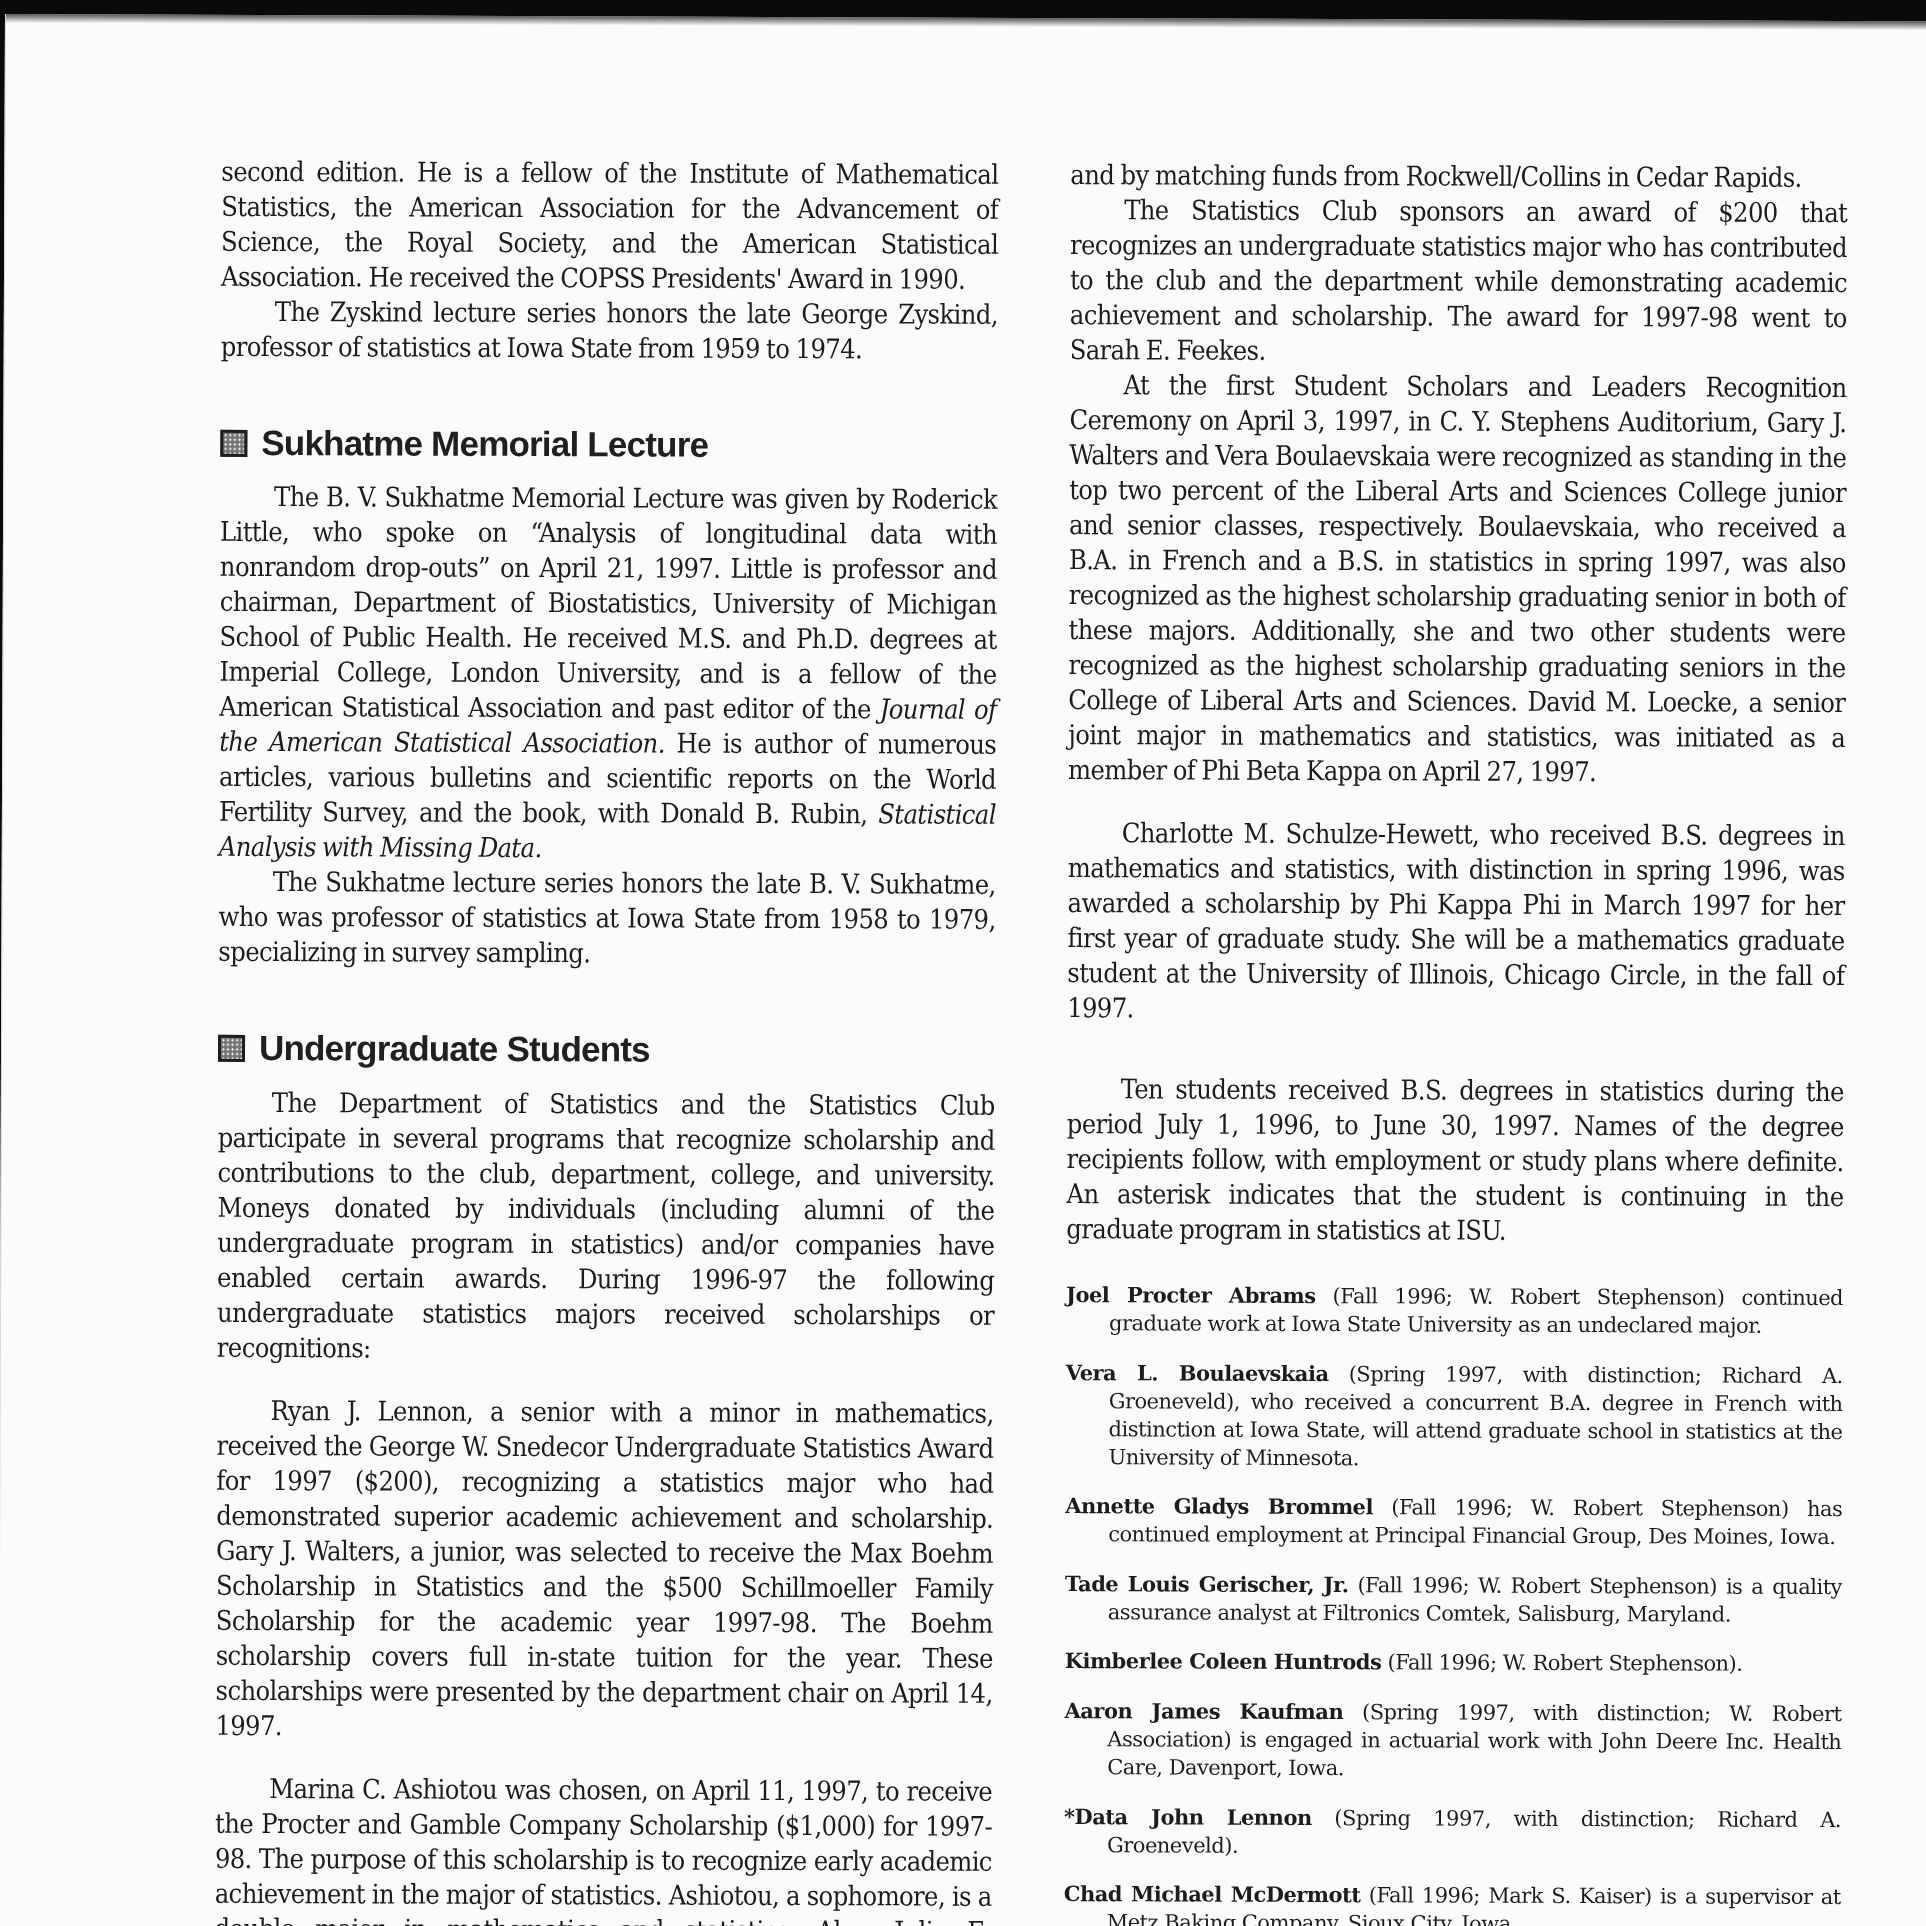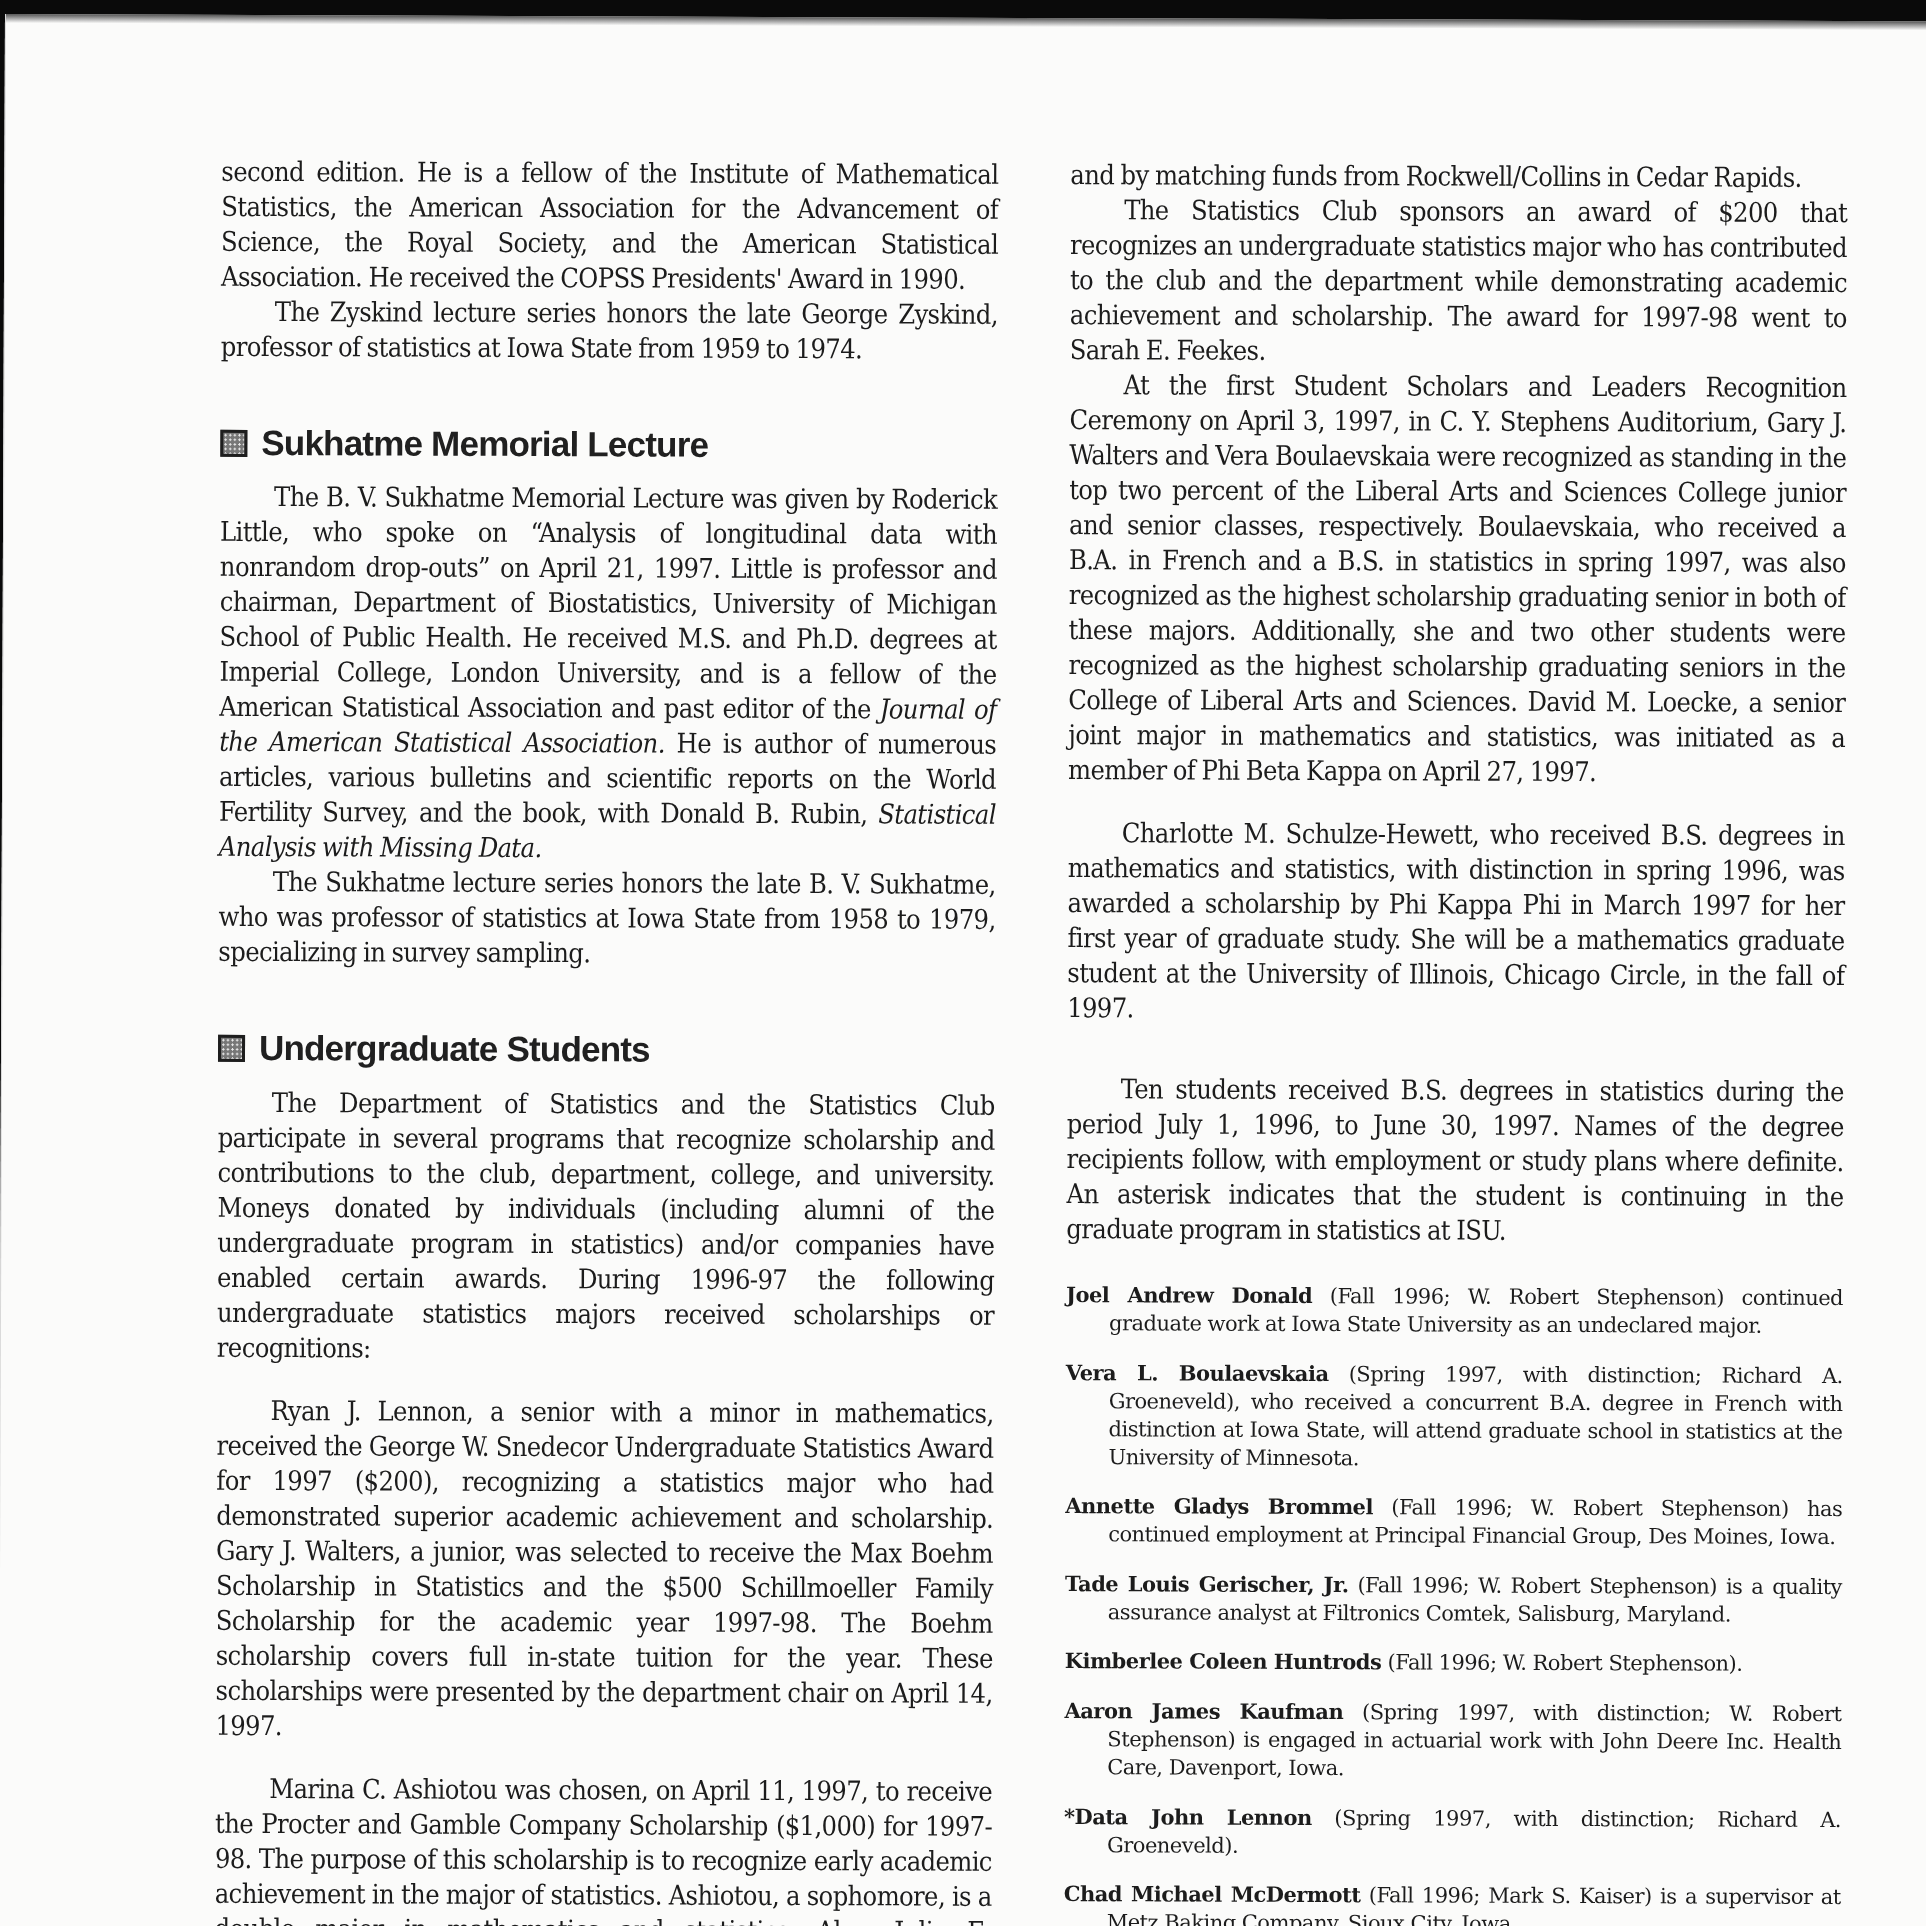--- a/index.html
+++ b/index.html
@@ -74,26 +74,26 @@
   </div>
 
   <div class="col col-right">
     <p class="body">and by matching funds from Rockwell/Collins in Cedar Rapids.</p>
     <p class="body indent">The Statistics Club sponsors an award of $200 that recognizes an undergraduate statistics major who has contributed to the club and the department while demonstrating academic achievement and scholarship.  The award for 1997-98 went to Sarah E. Feekes.</p>
     <p class="body indent">At the first Student Scholars and Leaders Recognition Ceremony on April 3, 1997, in C. Y. Stephens Auditorium, Gary J. Walters and Vera Boulaevskaia were recognized as standing in the top two percent of the Liberal Arts and Sciences College junior and senior classes, respectively.  Boulaevskaia, who received a B.A. in French and a B.S. in statistics in spring 1997, was also recognized as the highest scholarship graduating senior in both of these majors.  Additionally, she and two other students were recognized as the highest scholarship graduating seniors in the College of Liberal Arts and Sciences. David M. Loecke, a senior joint major in mathematics and statistics, was initiated as a member of Phi Beta Kappa on April 27, 1997.</p>
     <p class="body indent gap-before">Charlotte M. Schulze-Hewett, who received B.S. degrees in mathematics and statistics, with distinction in spring 1996, was awarded a scholarship by Phi Kappa Phi in March 1997 for her first year of graduate study.  She will be a mathematics graduate student at the University of Illinois, Chicago Circle, in the fall of 1997.</p>
     <p class="body indent gap-before-lg">Ten students received B.S. degrees in statistics during the period July 1, 1996, to June 30, 1997. Names of the degree recipients follow, with employment or study plans where definite.  An asterisk indicates that the student is continuing in the graduate program in statistics at ISU.</p>
 
     <div class="grads">
-      <p class="grad"><b>Joel Andrew Donald</b><span> (Fall 1996; W. Robert Stephenson) continued graduate work at Iowa State University as an undeclared major.</span></p>
+      <p class="grad"><b>Joel Procter Abrams</b><span> (Fall 1996; W. Robert Stephenson) continued graduate work at Iowa State University as an undeclared major.</span></p>
       <p class="grad"><b>Vera L. Boulaevskaia</b><span> (Spring 1997, with distinction; Richard A. Groeneveld), who received a concurrent B.A. degree in French with distinction at Iowa State, will attend graduate school in statistics at the University of Minnesota.</span></p>
       <p class="grad"><b>Annette Gladys Brommel</b><span> (Fall 1996; W. Robert Stephenson) has continued employment at Principal Financial Group, Des Moines, Iowa.</span></p>
       <p class="grad"><b>Tade Louis Gerischer, Jr.</b><span> (Fall 1996; W. Robert Stephenson) is a quality assurance analyst at Filtronics Comtek, Salisburg, Maryland.</span></p>
       <p class="grad"><b>Kimberlee Coleen Huntrods</b><span> (Fall 1996; W. Robert Stephenson).</span></p>
-      <p class="grad"><b>Aaron James Kaufman</b><span> (Spring 1997, with distinction; W. Robert Stephenson) is engaged in actuarial work with John Deere Inc. Health Care, Davenport, Iowa.</span></p>
+      <p class="grad"><b>Aaron James Kaufman</b><span> (Spring 1997, with distinction; W. Robert Association) is engaged in actuarial work with John Deere Inc. Health Care, Davenport, Iowa.</span></p>
       <p class="grad"><b>*Data John Lennon</b><span> (Spring 1997, with distinction; Richard A. Groeneveld).</span></p>
       <p class="grad"><b>Chad Michael McDermott</b><span> (Fall 1996; Mark S. Kaiser) is a supervisor at Metz Baking Company, Sioux City, Iowa.</span></p>
 
     </div>
   </div>
 
 </div>
 
 
 </body></html>

